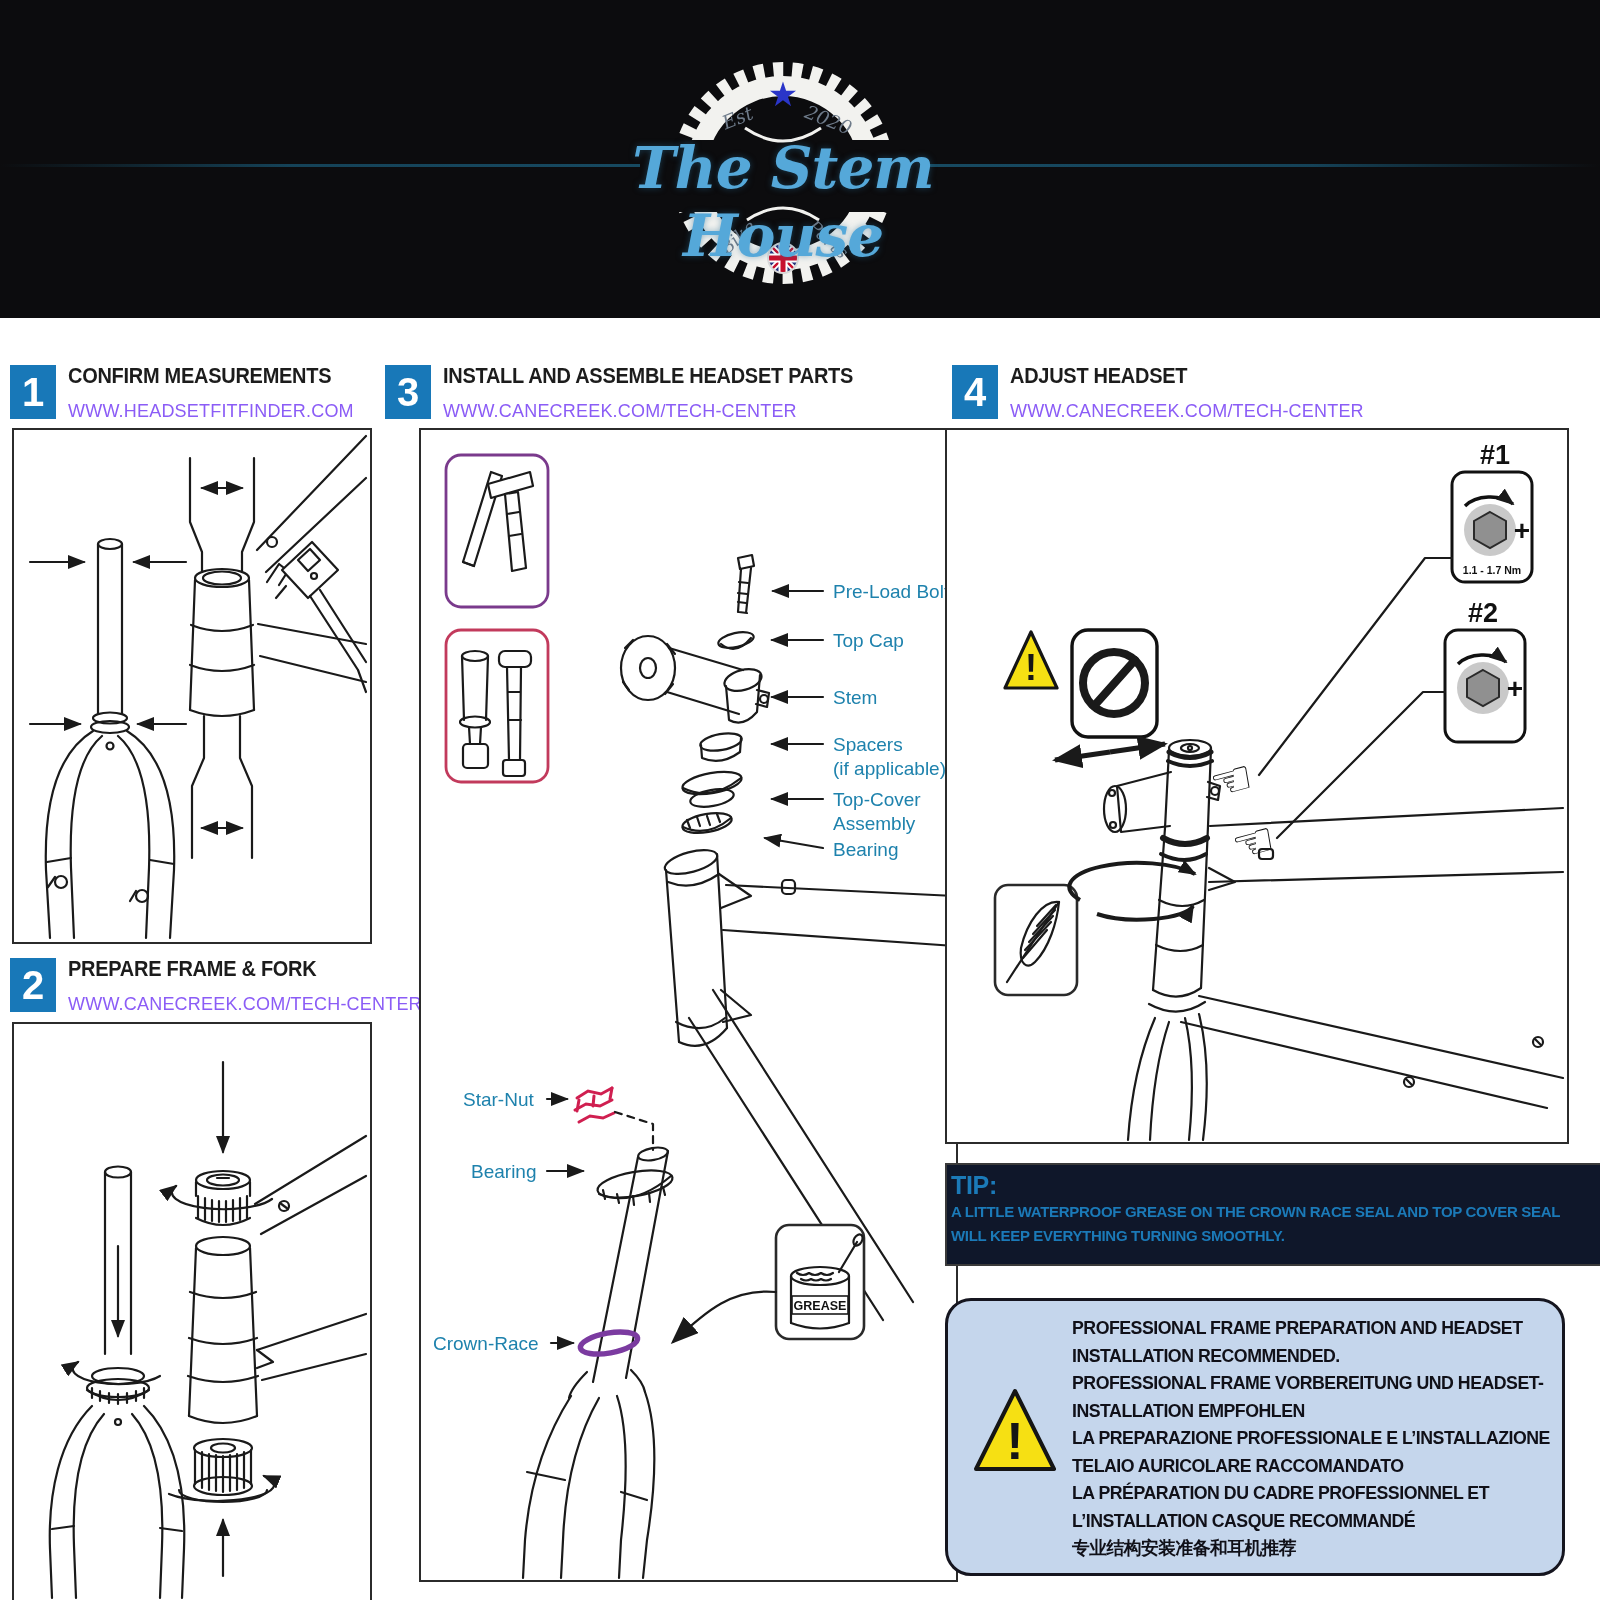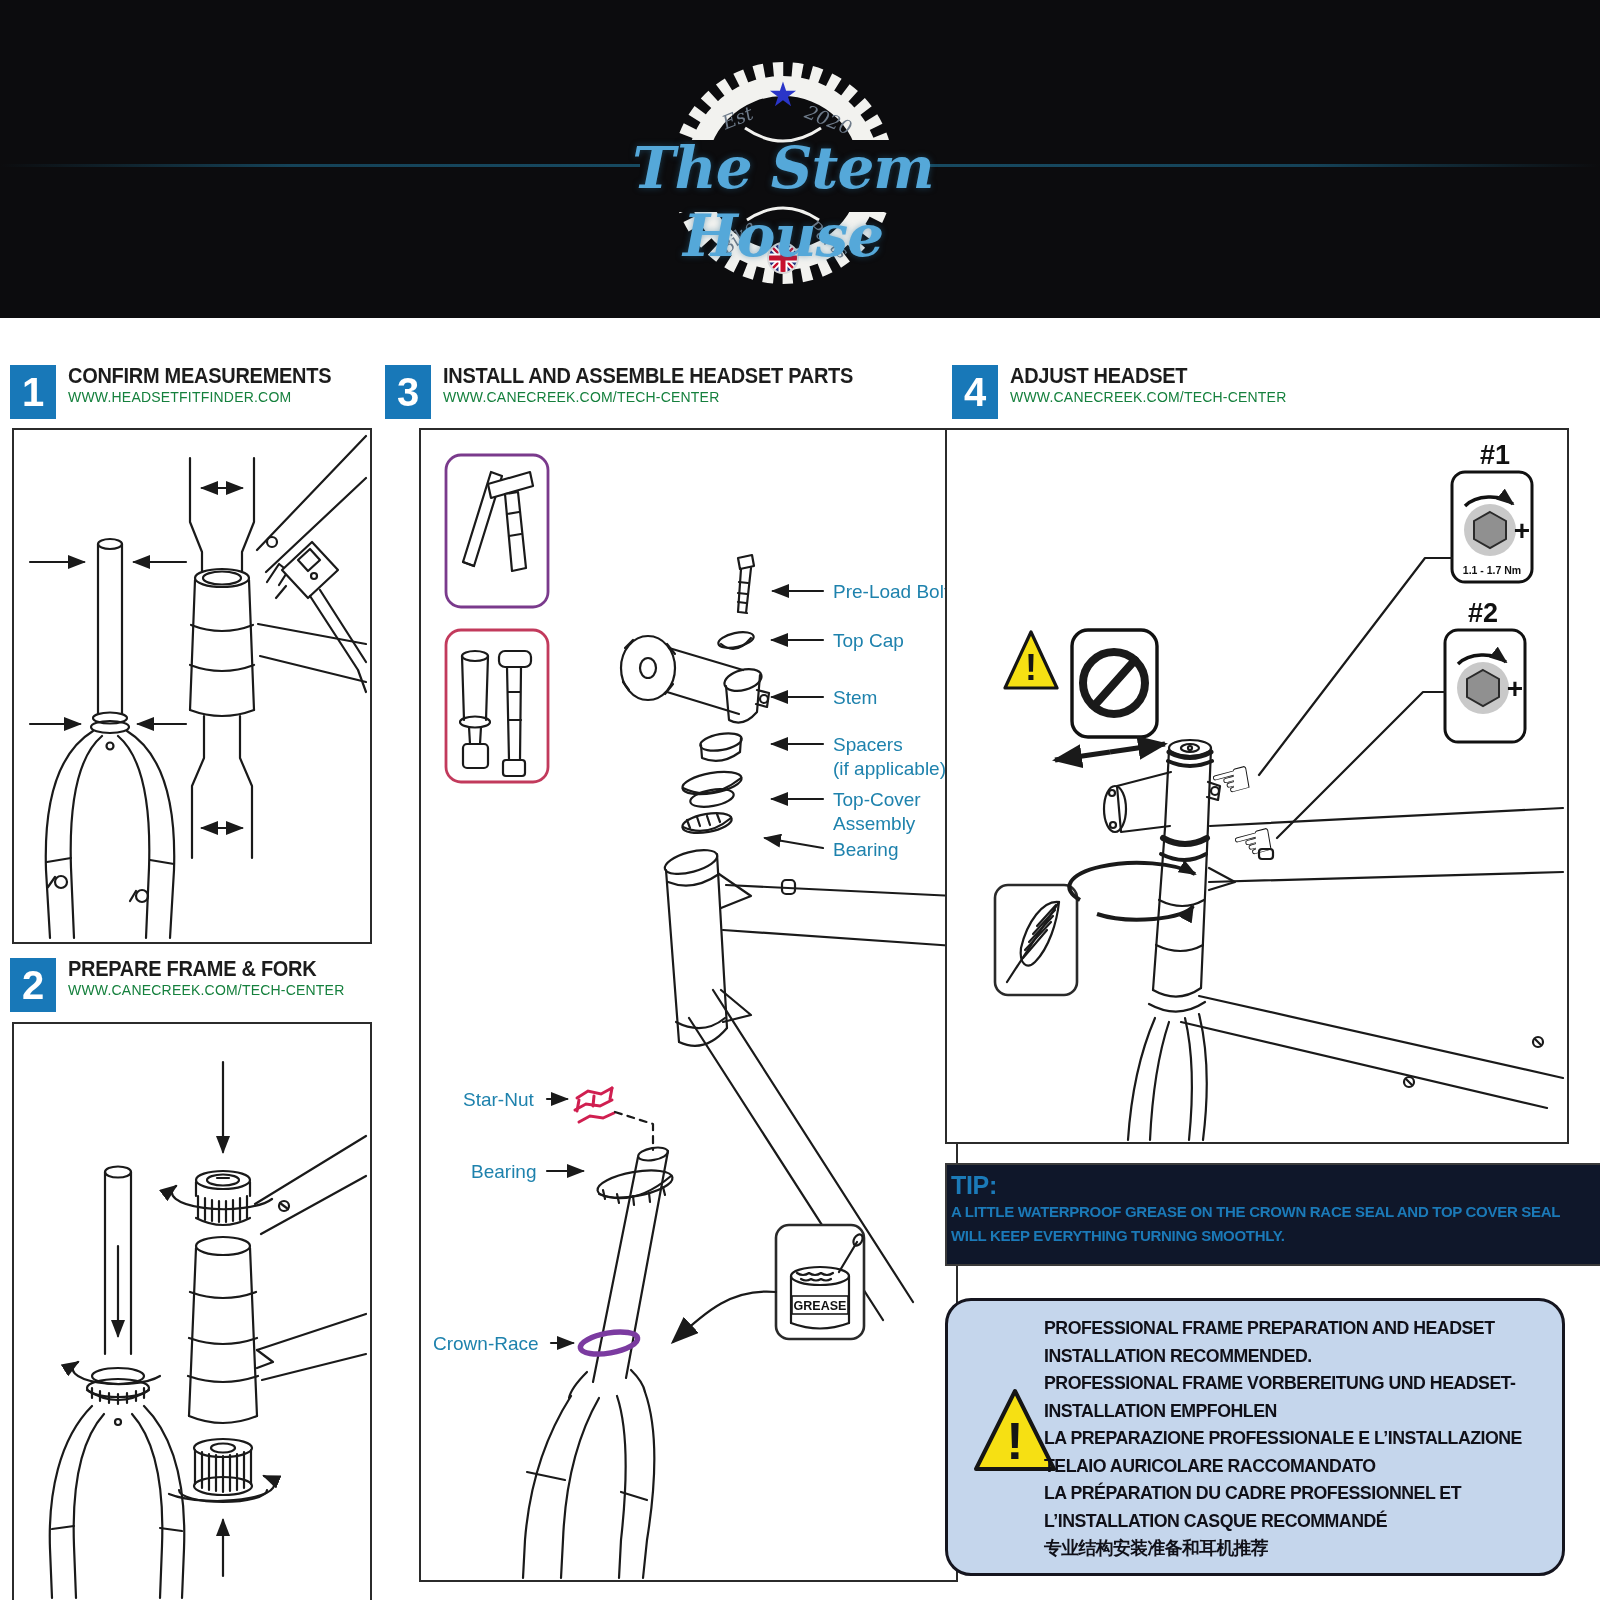--- a/index.html
+++ b/index.html
@@ -12,35 +12,35 @@
             background:linear-gradient(90deg,#0c0c0e 0%,#17506a 18%,#1b5d7a 50%,#17506a 82%,#0c0c0e 100%);opacity:.8;}
   .logo-title{position:absolute;left:583px;top:134px;width:400px;text-align:center;
               font-family:"DejaVu Serif",serif;font-style:italic;font-weight:bold;
               font-size:58px;color:#55a8d9;letter-spacing:-1px;text-shadow:0 0 6px rgba(40,110,150,.5);}
   
   .sec{position:absolute;display:flex;gap:12px;align-items:flex-start;}
   .sec-num{width:46px;height:54px;background:#1878b8;color:#fff;font-weight:700;font-size:40px;
            display:flex;align-items:center;justify-content:center;flex:0 0 auto;}
   .sec-title{font-size:21.5px;font-weight:700;color:#1c1c1c;letter-spacing:-.3px;
              transform:scaleX(.93);transform-origin:0 50%;white-space:nowrap;line-height:1.1;}
-  .sec-url{font-size:14px;color:#15803d;margin-top:0;letter-spacing:.2px;white-space:nowrap;}
+  .sec-url{font-size:18px;color:#8b5cf6;margin-top:12px;letter-spacing:.2px;white-space:nowrap;}
   
   .panel{position:absolute;background:#fff;border:2px solid #2b2b2b;}
   .panel svg{position:absolute;left:0;top:0;width:100%;height:100%;}
   .d{fill:none;stroke:#1a1a1a;stroke-width:2.2;stroke-linecap:round;stroke-linejoin:round;}
   .lbl{font-family:"Liberation Sans",sans-serif;font-size:19px;fill:#1e82ad;}
   
   .tip{position:absolute;left:945px;top:1163px;width:712px;height:103px;border:2.5px solid #3a3a3a;
        box-sizing:border-box;padding:6px 4px;background:#0f172a;}
   .tip-title{font-size:25px;font-weight:700;color:#1b7ab8;letter-spacing:-.3px;}
   .tip-line{font-size:15px;font-weight:700;color:#1b7ab8;line-height:24px;letter-spacing:-.3px;}
   
   .notice{position:absolute;left:945px;top:1298px;width:620px;height:278px;background:#c5d6ec;
           border:3px solid #15151f;border-radius:26px;box-sizing:border-box;}
-  .notice-text{position:absolute;left:96px;top:14px;width:492px;}
+  .notice-text{position:absolute;left:124px;top:14px;width:492px;}
   .notice-line{font-size:18px;font-weight:700;color:#101018;line-height:27.5px;letter-spacing:-.5px;
                transform:scaleX(.985);transform-origin:0 50%;white-space:nowrap;}
 </style>
 </head>
 <body>
 
 <div class="page">
 
   <div class="hdr">
     <div class="hdr-line"></div>

